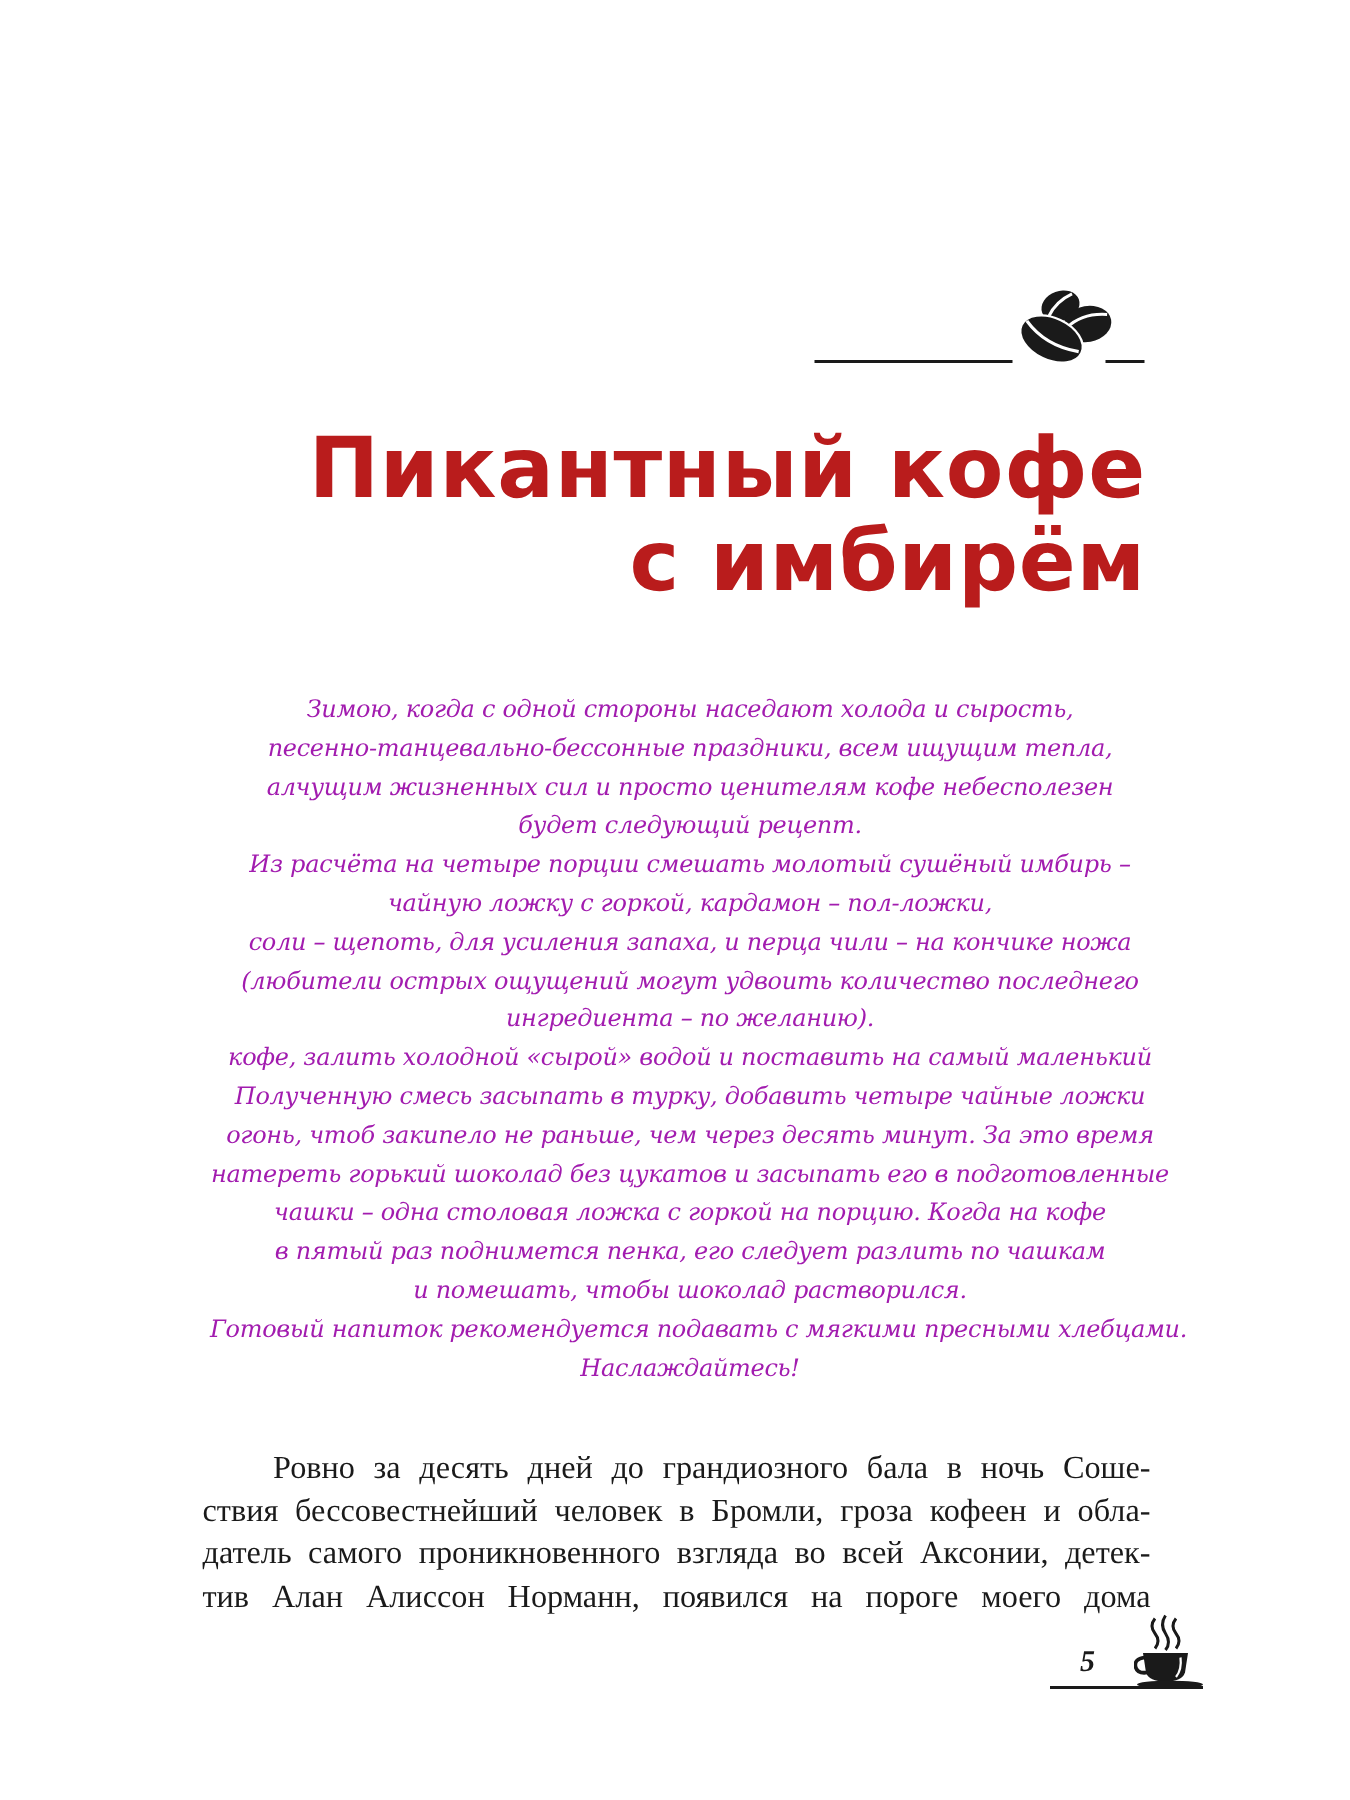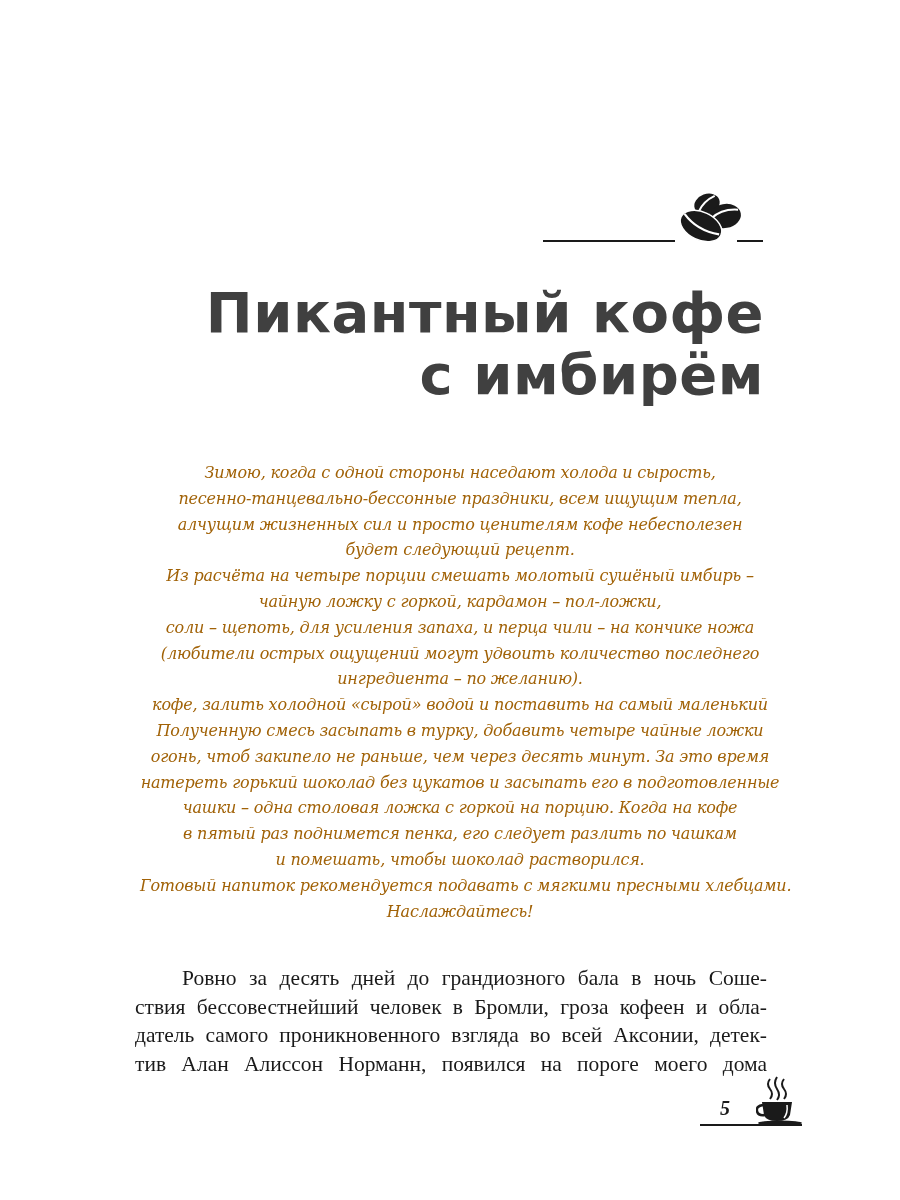--- a/index.html
+++ b/index.html
@@ -56,35 +56,35 @@
       position: absolute;
       right: 136px;
       top: 282px;
       width: 600px;
       text-align: right;
       font-family: "DejaVu Sans", sans-serif;
       font-weight: bold;
       font-size: 56px;
       line-height: 62px;
       letter-spacing: 0.5px;
-      color: #404040;
+      color: #b91c1c;
     }
     .title .line { display: block; }
     
     .recipe {
       position: absolute;
       left: 140px;
       top: 460px;
       width: 640px;
       text-align: center;
       font-family: "DejaVu Serif", serif;
       font-style: italic;
       font-size: 16px;
       line-height: 25.8px;
-      color: #a16207;
+      color: #a21caf;
       letter-spacing: -0.2px;
     }
     .recipe .rline {
       display: block;
       white-space: nowrap;
     }
     
     .body-text {
       position: absolute;
       left: 135px;

